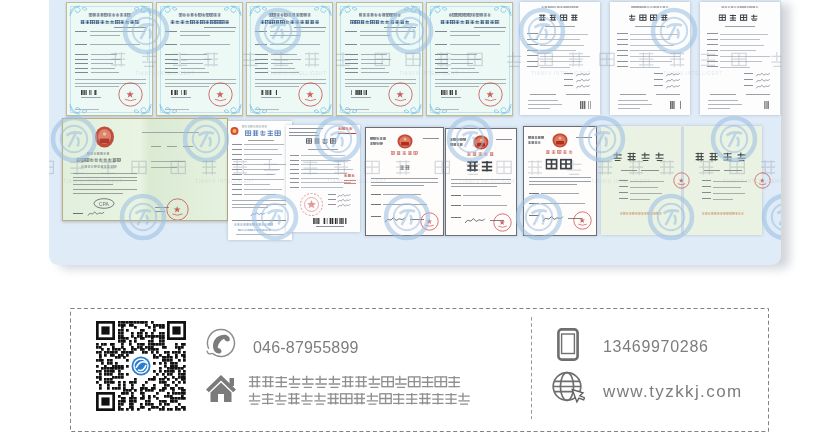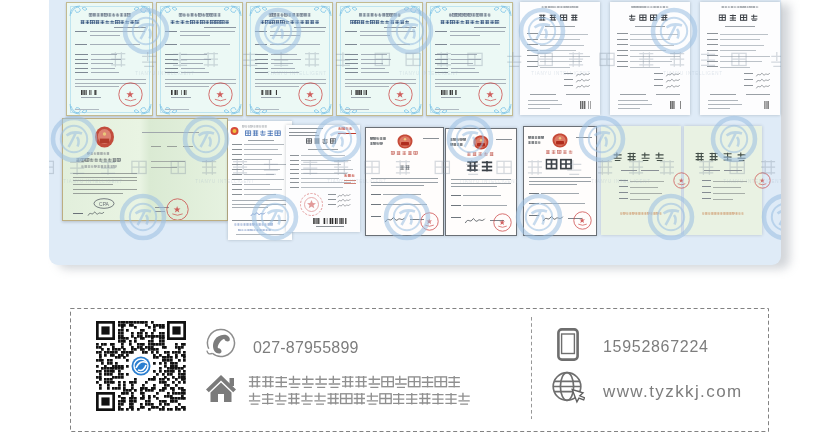--- a/index.html
+++ b/index.html
@@ -2016,21 +2016,21 @@
   </svg>
 
 <svg class="abs" style="left:206px;top:328px" width="30" height="30" viewBox="0 0 30 30">
 <path d="M 2.76,20.7 A 13.5 13.5 0 1 1 6.3,25.3" fill="none" stroke="#8d8d8d" stroke-width="1.5"></path>
 <path d="M 6.3,25.3 q -4.6,1.8 -5.4,-2.6" fill="none" stroke="#8d8d8d" stroke-width="1.3"></path>
 <g transform="rotate(35 15 15)">
 <path d="M20.6,8.6 c0.3,-3.3 -4.9,-3.9 -6.7,-2.8 c-4.4,2.5 -5.9,6.4 -5.9,9.7 c0,3.3 1.5,7.2 5.9,9.7 c1.8,1.1 7,0.5 6.7,-2.8 c-0.2,-1.9 -3.4,-2.8 -4.7,-1.7 c-1,0.8 -2.2,-1.9 -2.2,-5.3 c0,-3.4 1.2,-6.1 2.2,-5.3 c1.3,1.1 4.5,0.2 4.7,-1.7 z" fill="#7c7c7c"></path>
 </g>
 </svg>
 
-<div class="abs" style="left:253px;top:338.5px;font-size:16px;letter-spacing:0.2px;color:#7d7d7d">027-87955899</div>
+<div class="abs" style="left:253px;top:338.5px;font-size:16px;letter-spacing:0.2px;color:#7d7d7d">046-87955899</div>
 
 <svg class="abs" style="left:205px;top:373px" width="32" height="31" viewBox="0 0 32 31">
 <g fill="#7b7b7b">
       <path d="M16,2 L31,16.5 L28.2,19.3 L16,7.5 L3.8,19.3 L1,16.5 Z"></path>
 <rect x="24.5" y="5" width="4.5" height="8"></rect>
 <path d="M16,9.5 L26.5,19.5 L26.5,29 L19,29 L19,21 L13,21 L13,29 L5.5,29 L5.5,19.5 Z"></path>
     </g>
 </svg>
 
 <div class="abs" style="left:248px;top:374.5px">
@@ -2084,21 +2084,21 @@
       </g>
     </svg>
   </div>
 
 <svg class="abs" style="left:557px;top:328px" width="22" height="33" viewBox="0 0 22 33">
 <rect x="1.4" y="1.4" width="19.2" height="30.2" rx="3.4" fill="none" stroke="#6e6e6e" stroke-width="2.6"></rect>
 <rect x="4.6" y="6" width="12.8" height="19.5" fill="#fff" stroke="#6e6e6e" stroke-width="1.4"></rect>
 <circle cx="11" cy="28.6" r="1.2" fill="#fff"></circle>
 </svg>
 
-<div class="abs" style="left:603px;top:338px;font-size:16px;letter-spacing:0.7px;color:#7d7d7d">15952867224</div>
+<div class="abs" style="left:603px;top:338px;font-size:16px;letter-spacing:0.7px;color:#7d7d7d">13469970286</div>
 
 <svg class="abs" style="left:551px;top:371px" width="34" height="33" viewBox="0 0 34 33">
 <g fill="none" stroke="#6e6e6e" stroke-width="1.7">
 <circle cx="16" cy="15.5" r="13.8"></circle>
 <ellipse cx="16" cy="15.5" rx="6.6" ry="13.8"></ellipse>
 <path d="M3.2,10.3 H28.8 M2.2,15.5 H29.8 M3.2,20.7 H28.8"></path>
 </g>
 <path d="M22.5,17.5 L24.5,30.5 L27.3,27.2 L31.5,30.0 L32.8,28.0 L28.6,25.2 L32.3,23.0 Z" fill="#fff" stroke="#5f5f5f" stroke-width="1.4" transform="rotate(-12 27 24)"></path>
 </svg>
 

